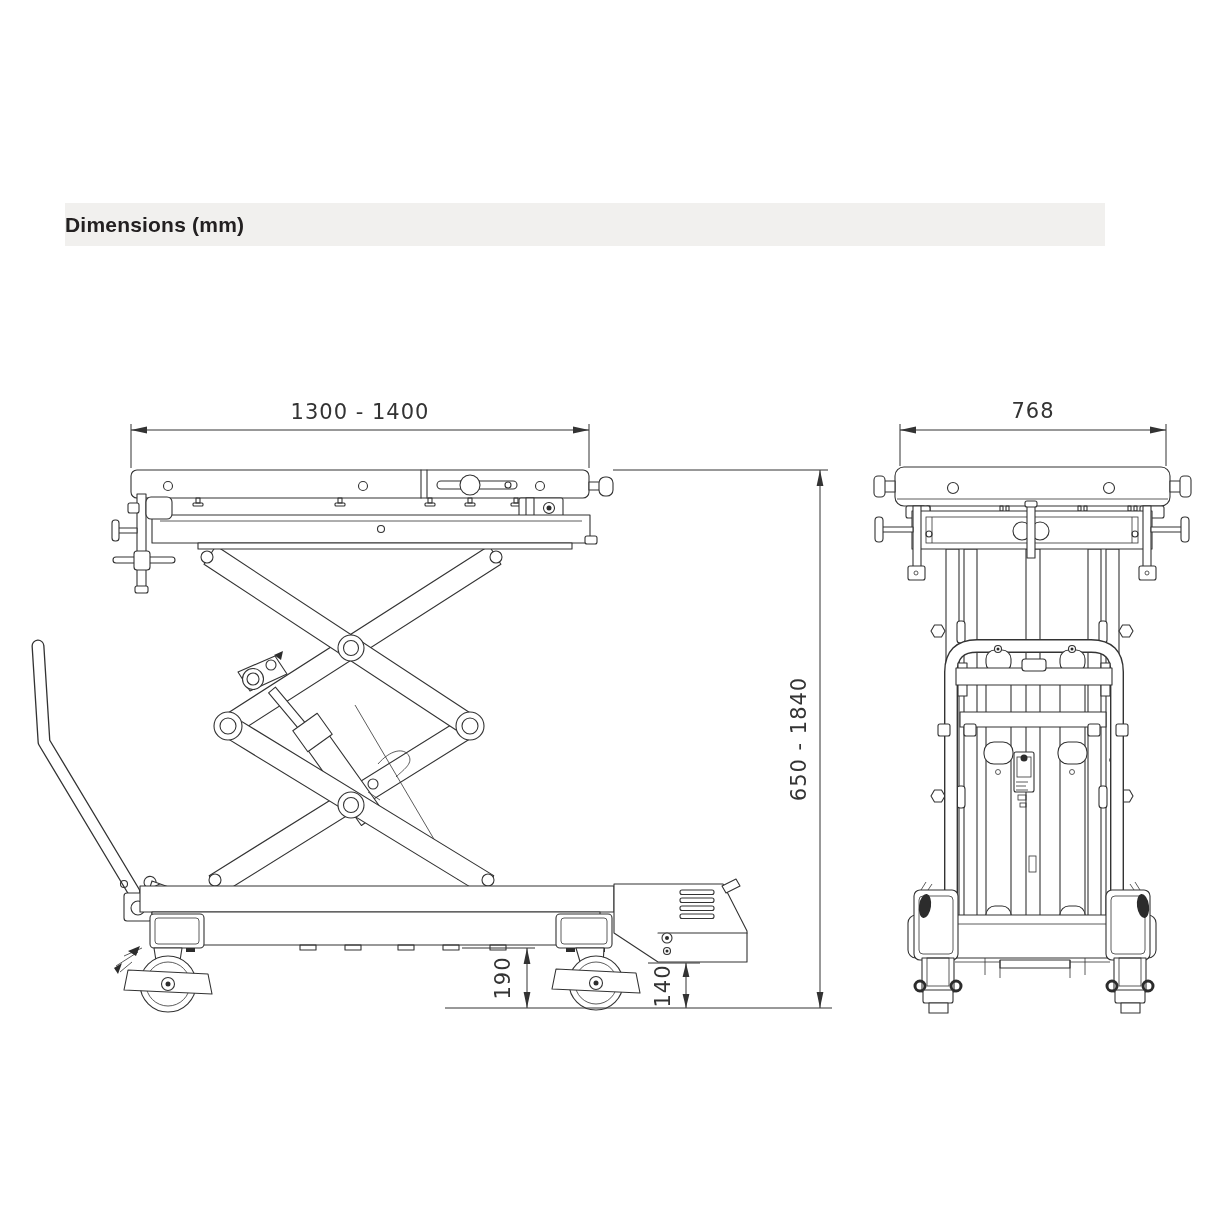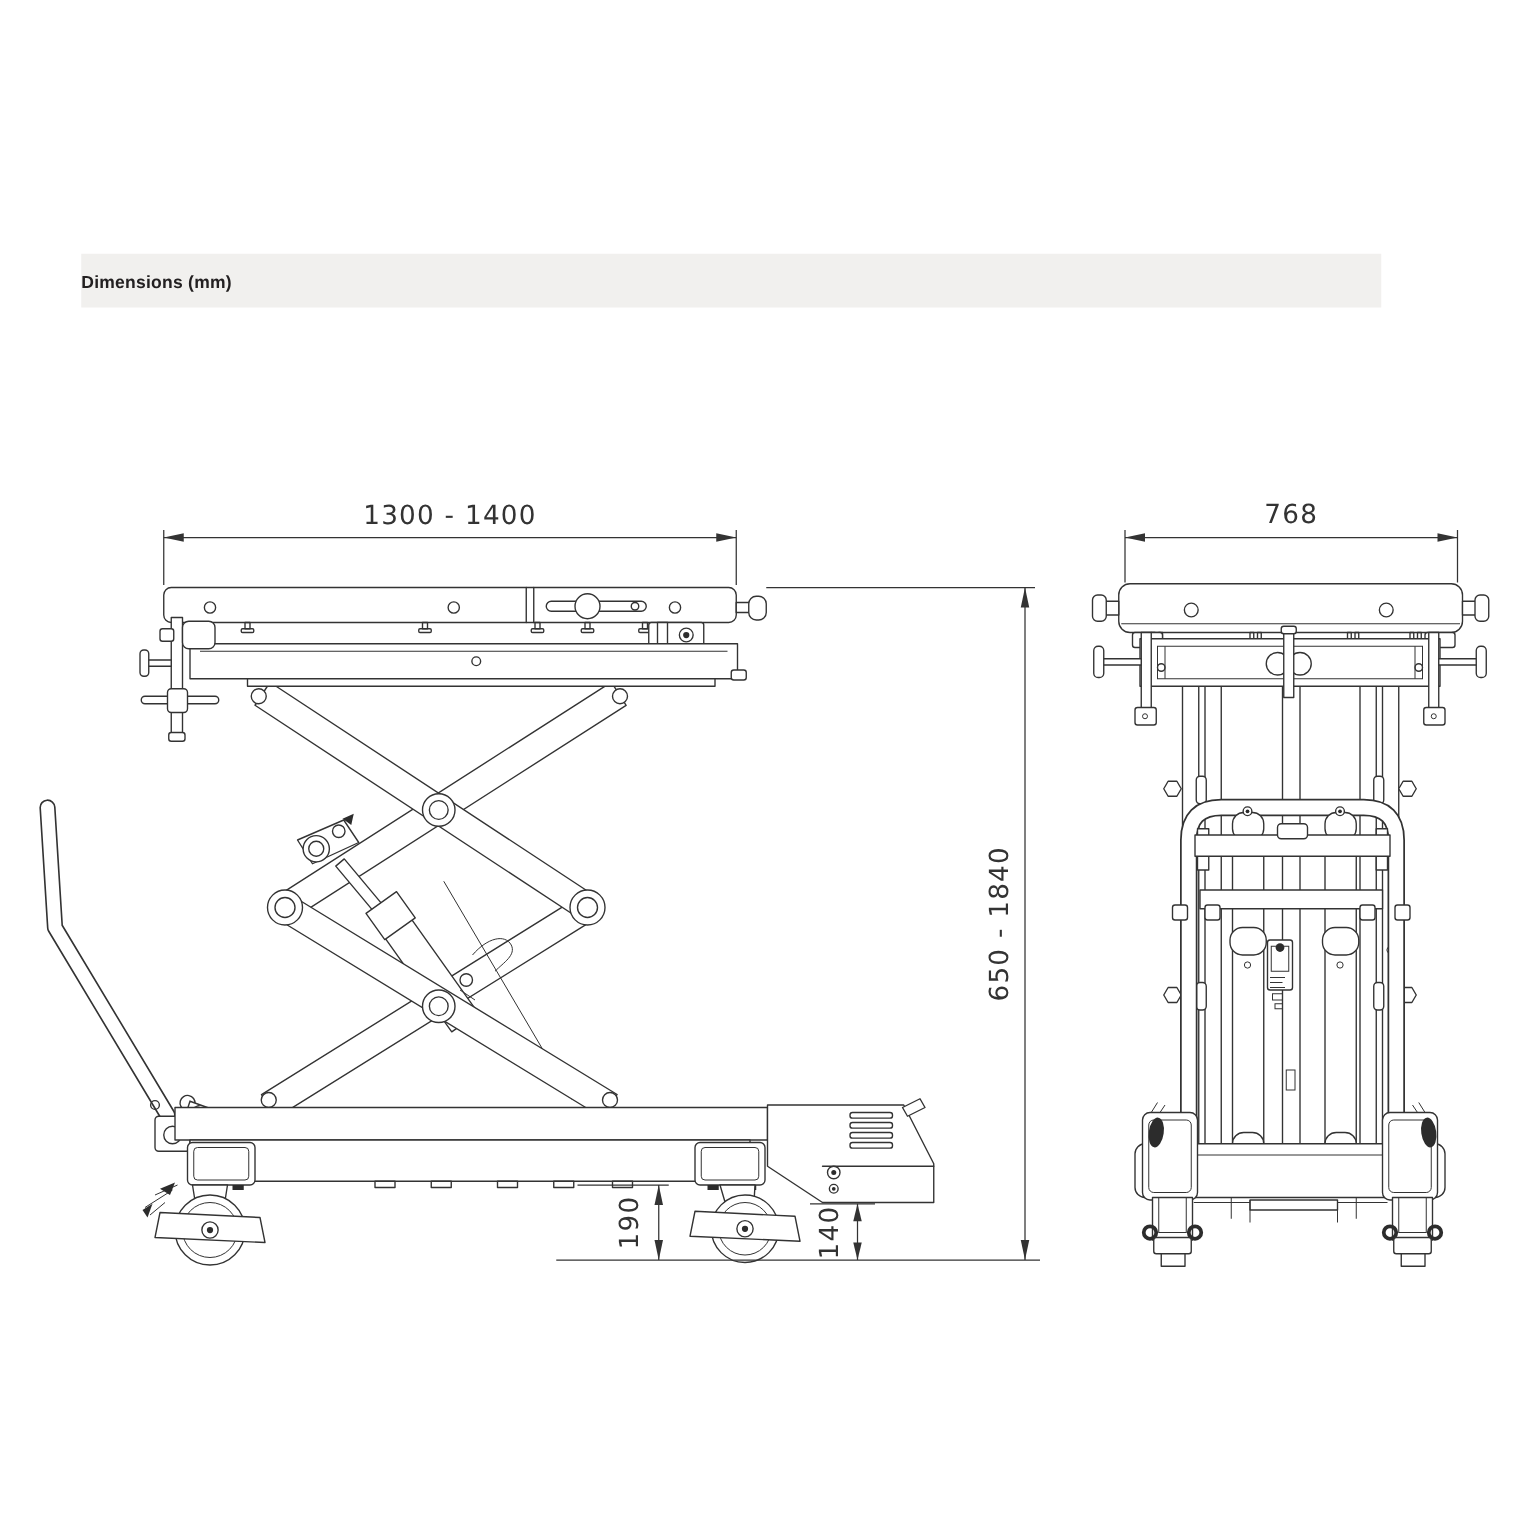--- a/index.html
+++ b/index.html
@@ -1,20 +1,20 @@
 <!DOCTYPE html>
 <html><head>
 <meta charset="utf-8">
 <style>
   html,body{margin:0;padding:0;background:#fff;}
   .stage{position:relative;width:1214px;height:1214px;background:#fff;overflow:hidden;
          font-family:"Liberation Sans",sans-serif;}
   .hdr{position:absolute;left:65px;top:203px;width:1040px;height:43px;background:#f1f0ee;
        display:flex;align-items:center;}
-  .hdr span{font-size:14px;font-weight:700;color:#232021;letter-spacing:.2px;padding-left:0;}
+  .hdr span{font-size:21px;font-weight:700;color:#232021;letter-spacing:.2px;padding-left:0;}
   svg{position:absolute;left:0;top:0;}
   .ln{fill:none;stroke:#333;stroke-width:1.1;stroke-linejoin:round;stroke-linecap:round;}
   .wh{fill:#fff;stroke:#333;stroke-width:1.1;stroke-linejoin:round;}
   .thin{fill:none;stroke:#333;stroke-width:.8;}
   .blk{fill:#2c2c2c;stroke:none;}
   .dim{fill:none;stroke:#333;stroke-width:1;}
   .arr{fill:#333;stroke:none;}
   text.dlab{font-family:"DejaVu Sans","Liberation Sans",sans-serif;font-size:21px;fill:#333;
             letter-spacing:1px;text-anchor:middle;}
 </style>

